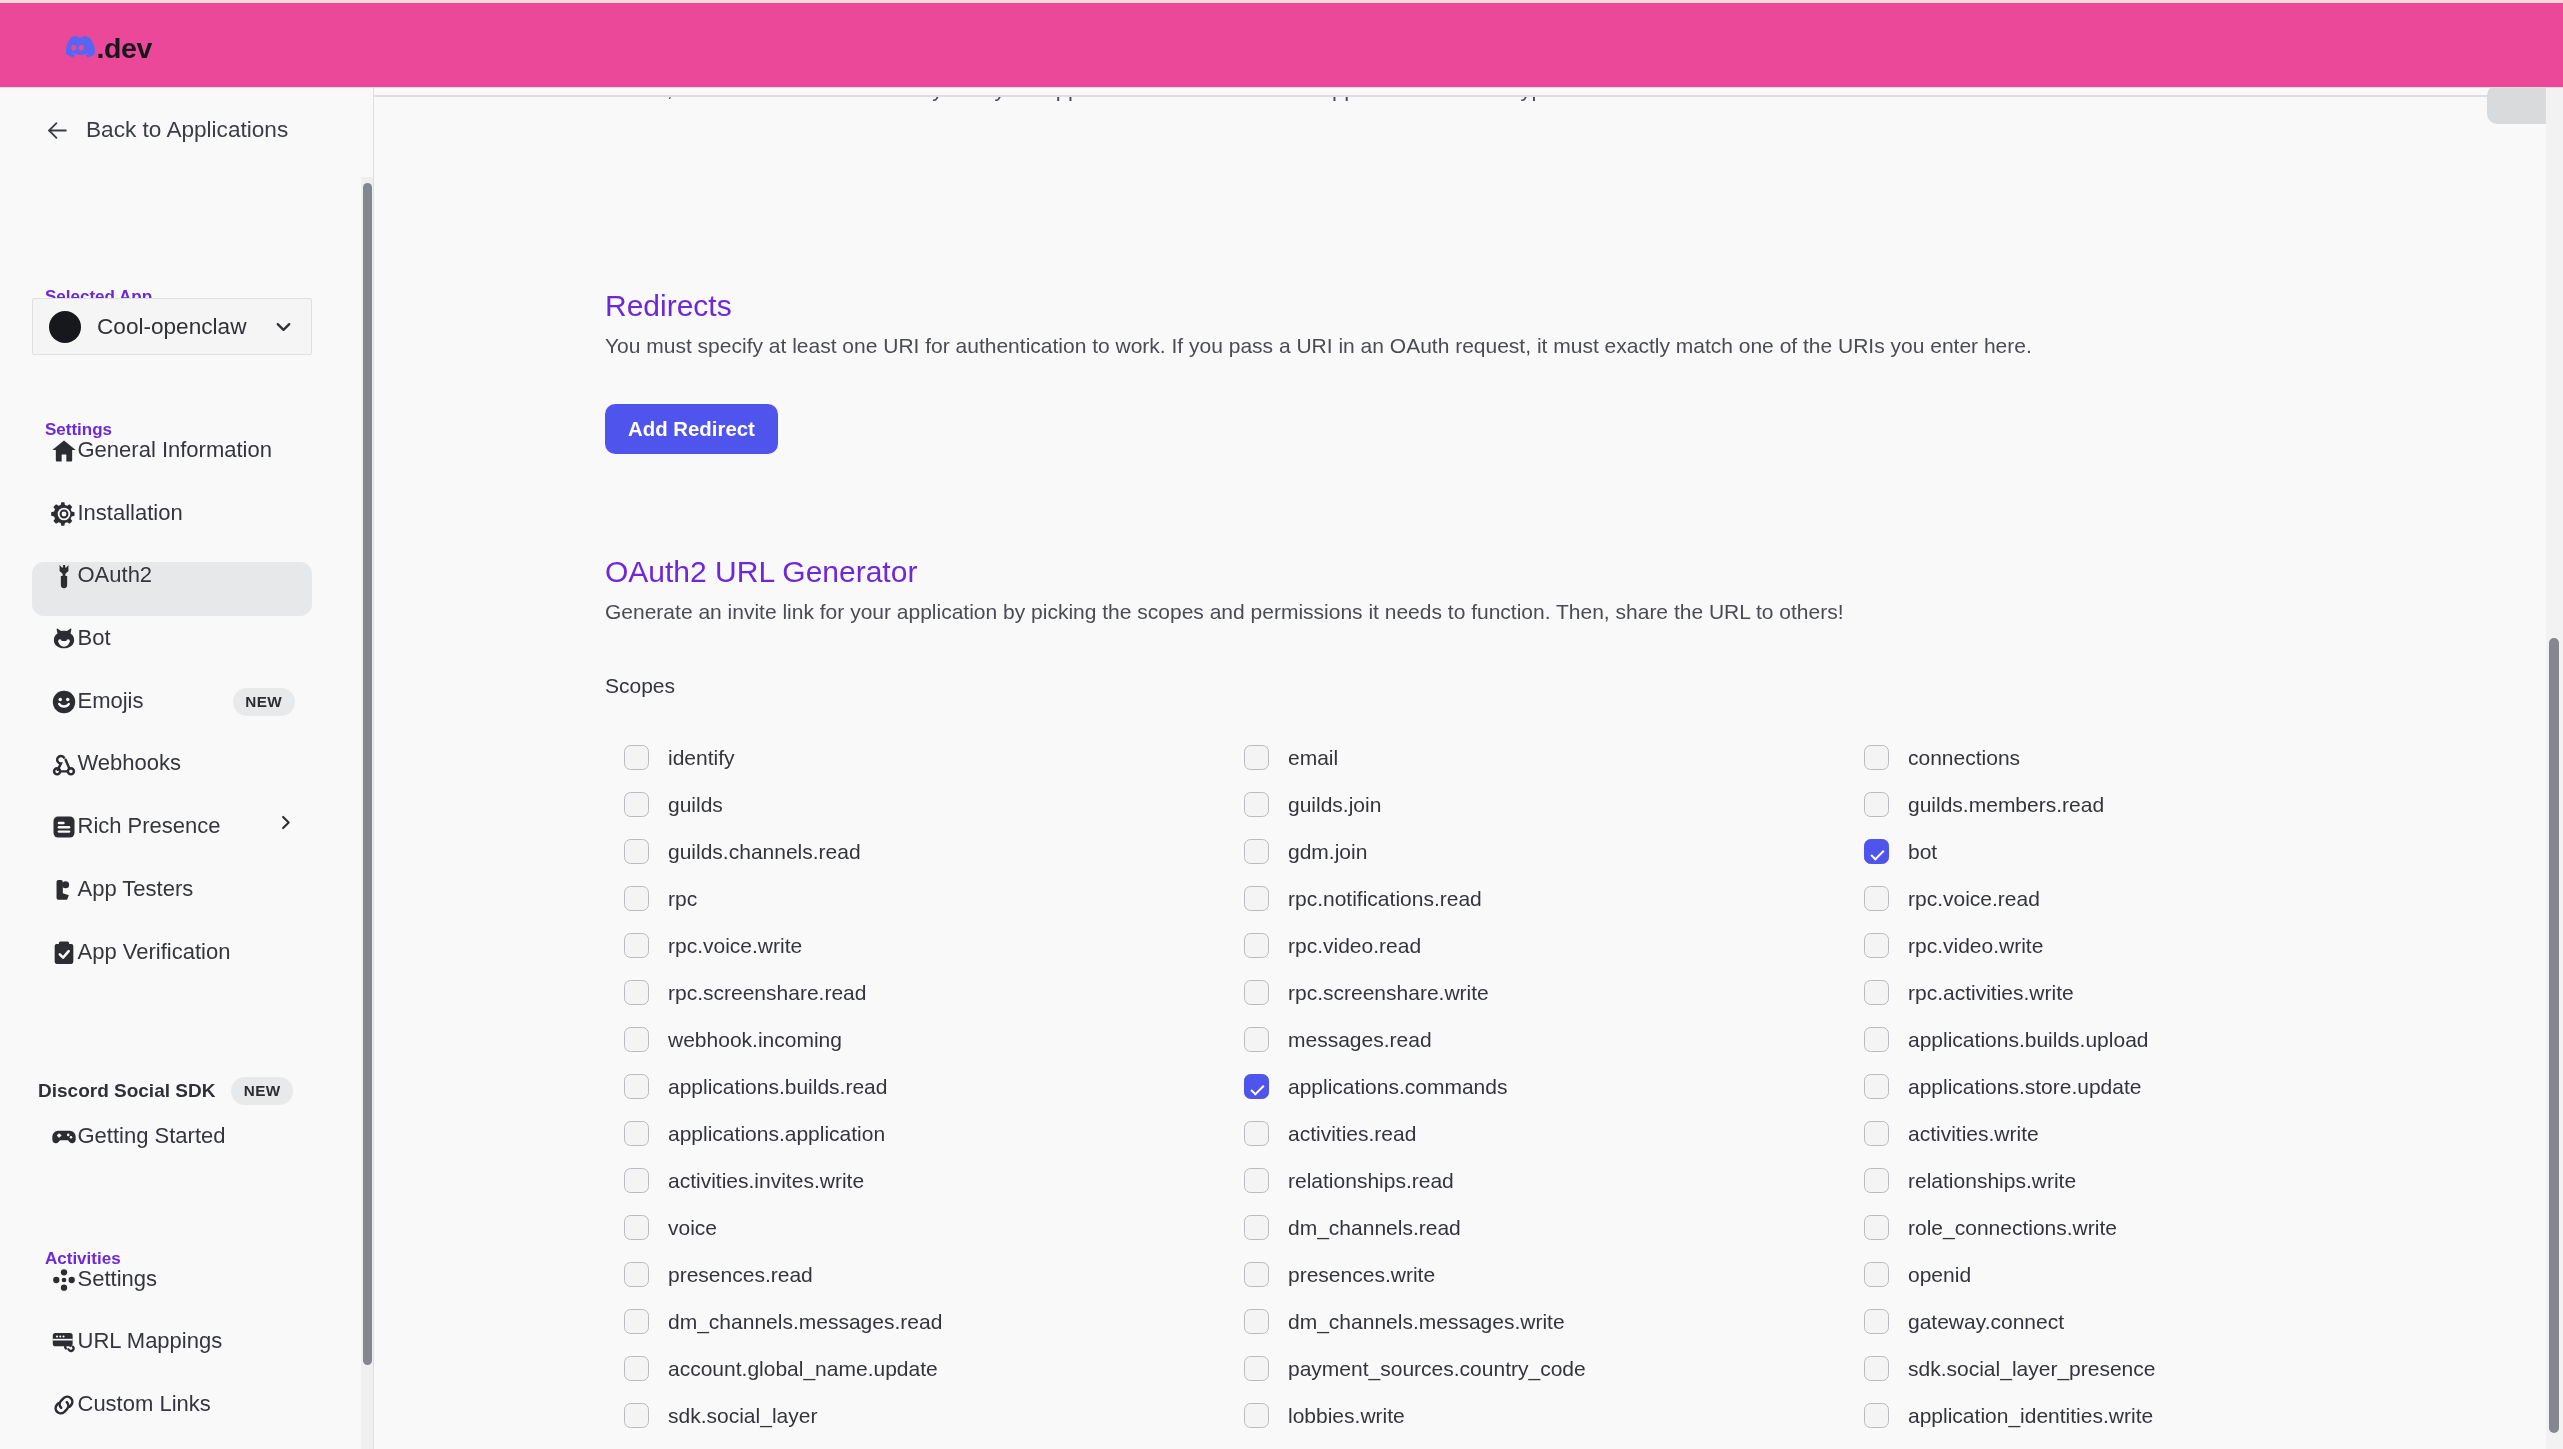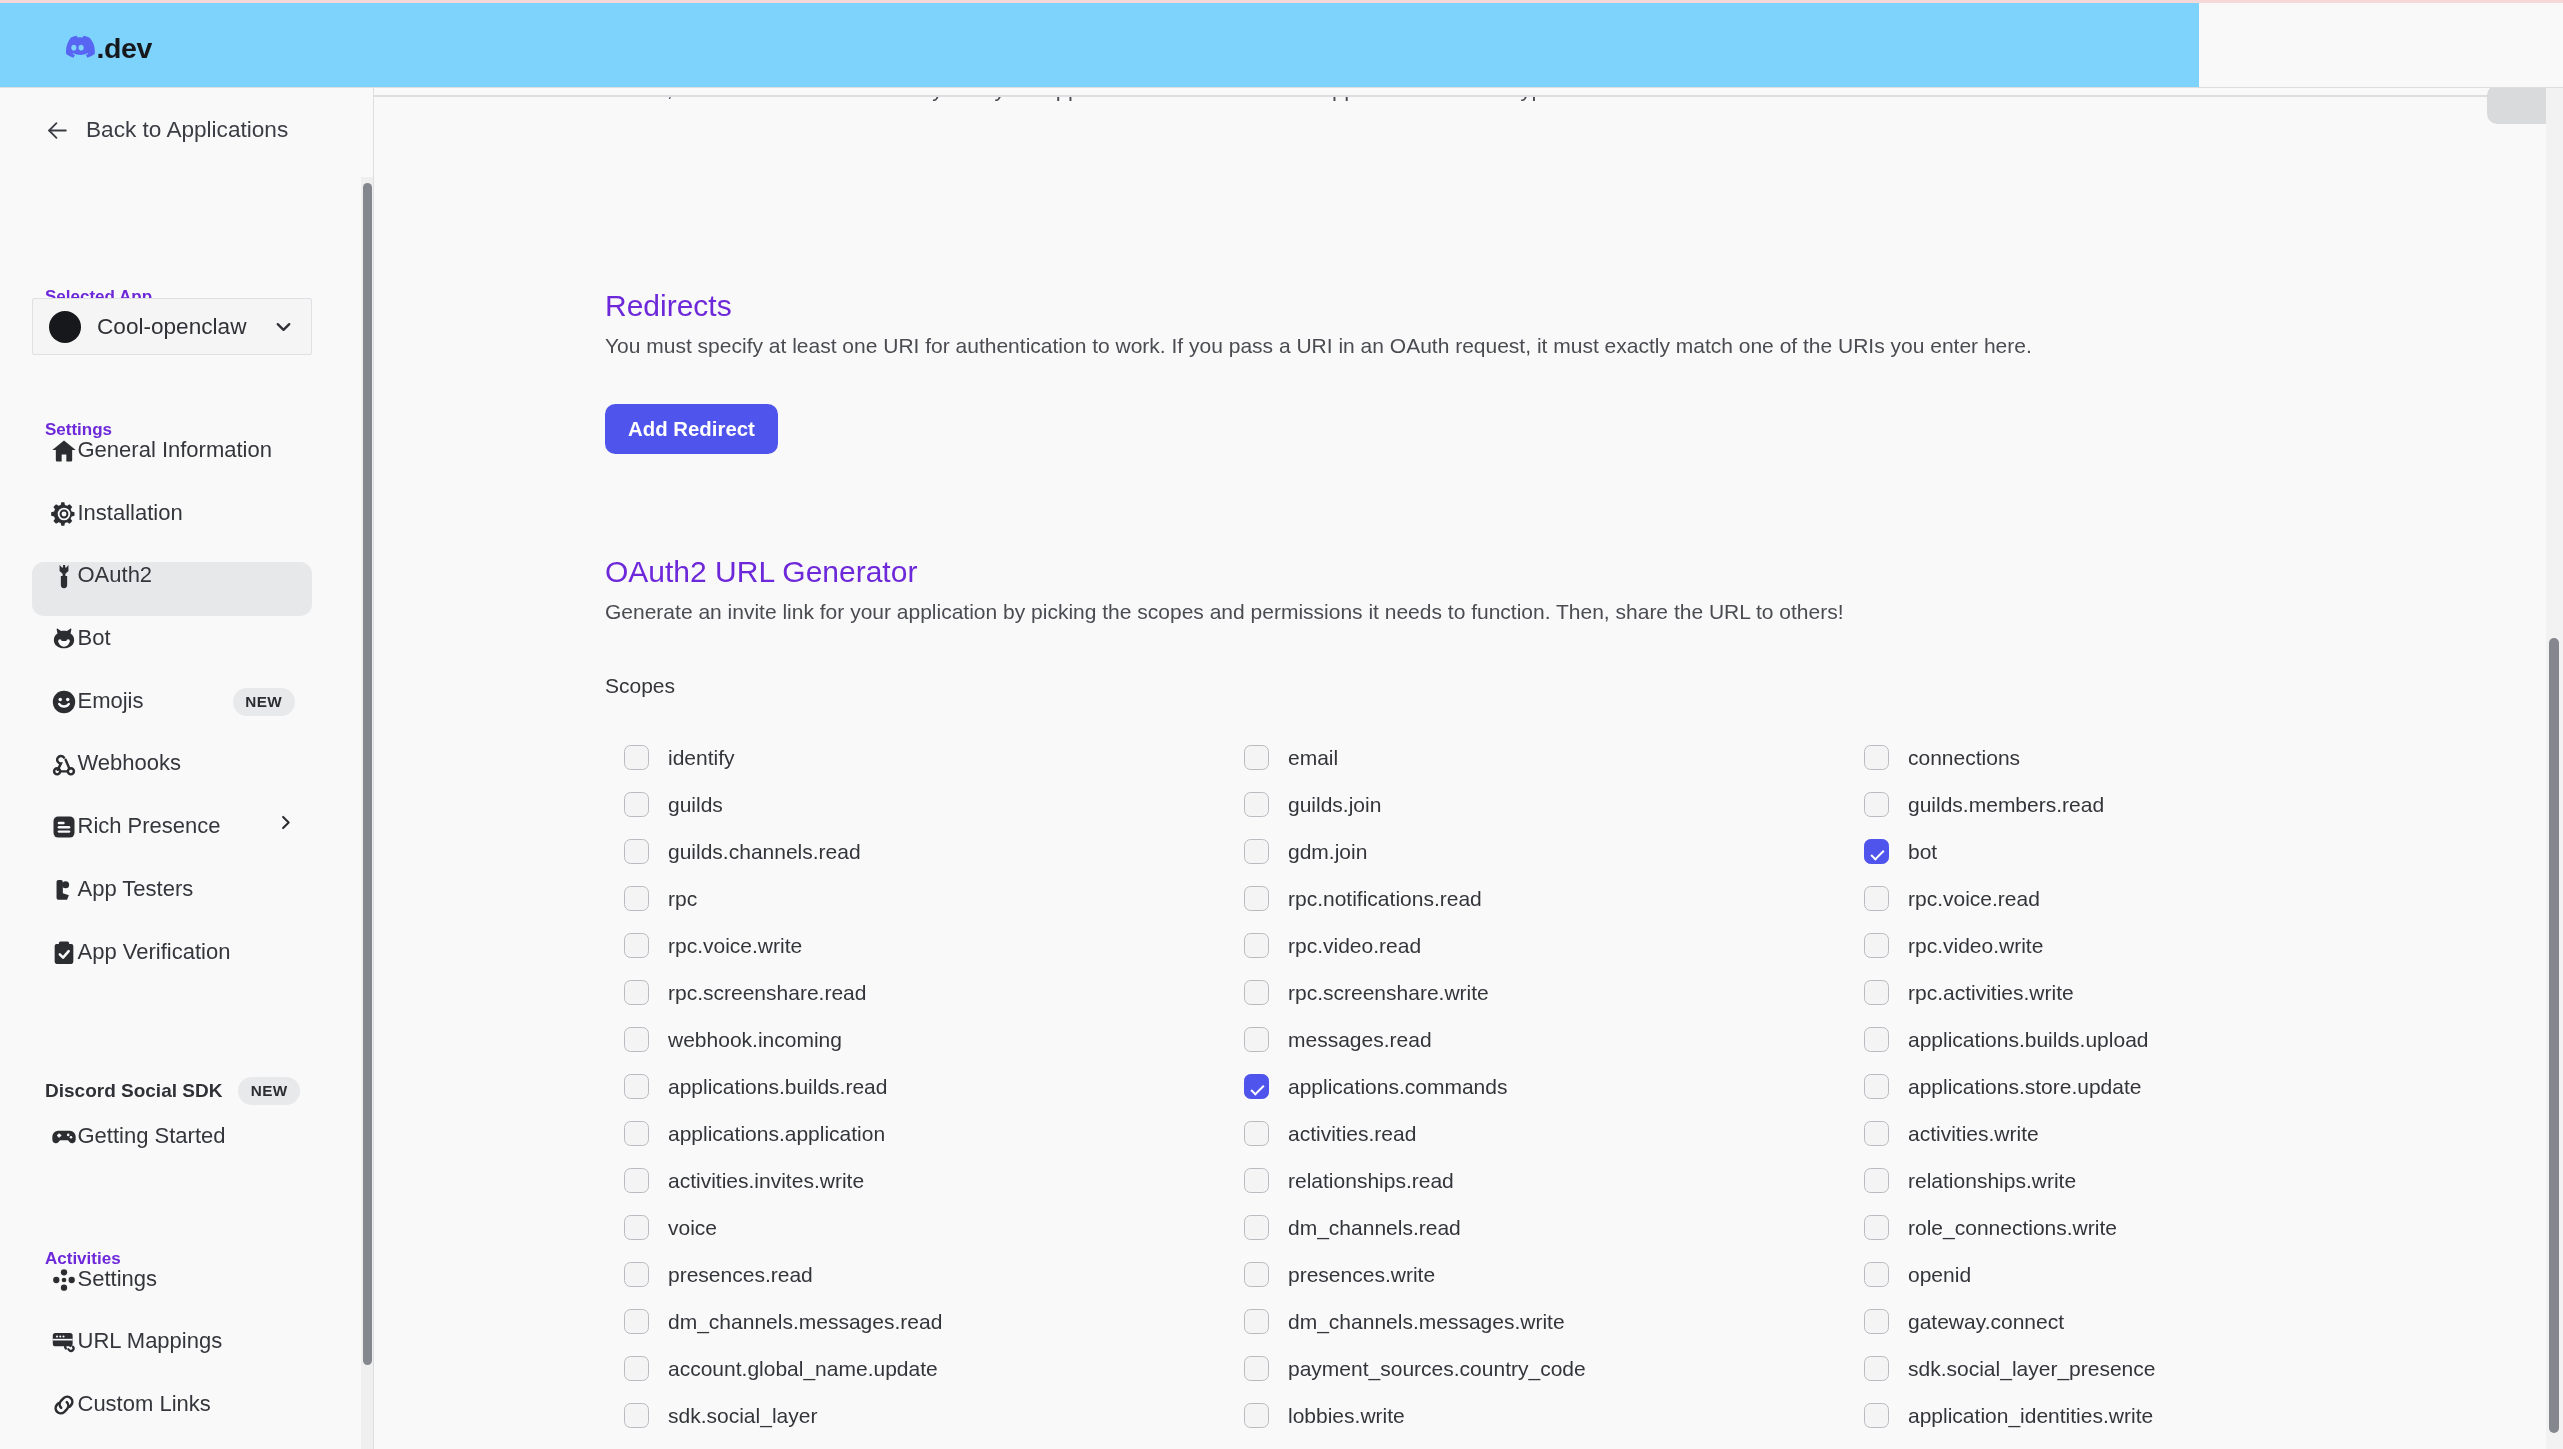--- a/index.html
+++ b/index.html
@@ -12,22 +12,22 @@
   #app { position: relative; width: 2563px; height: 1450px; background: #f9f9f9; }
 
   
   .top-hairline {
     position: absolute; top: 0; left: 0; width: 2563px; height: 2.9px;
     background: #f6d8d8;
   }
 
   
   .topbar {
-    position: absolute; top: 2.9px; left: 0; width: 2199px; height: 85px;
-    background: #7dd3fc;
+    position: absolute; top: 2.9px; left: 0; width: 2563px; height: 85px;
+    background: #ec4899;
   }
   .logo-wrap {
     position: absolute; left: 60px; top: 28px;
     display: flex; align-items: center; gap: 1.5px;
   }
   .logo-mark { width: 35px; height: 35px; display:block; }
   .logo-text {
     font-size: 28.5px; font-weight: 800; color: #17181c; letter-spacing: -0.4px;
     line-height: 35px;
   }
@@ -50,21 +50,21 @@
   .sb-back .txt { font-size: 22.6px; color: #3b3d44; }
 
   .sb-label {
     position: absolute; left: 45px;
     font-size: 17px; font-weight: 700; color: #6d28d9; margin-top: 24px;
   }
   .sb-label.selapp { top: 175px; }
   .sb-label.settings { top: 308px; }
   .sb-label.activities { top: 1137px; }
 
-  .sdk-row { position:absolute; left: 45px; top: 989px; display:flex; align-items:center; gap:16px; }
+  .sdk-row { position:absolute; left: 38px; top: 989px; display:flex; align-items:center; gap:16px; }
   .sdk-row .sdktxt { font-size: 19px; font-weight: 700; color: #2f3136; }
 
   .app-select {
     position: absolute; left: 32px; top: 210px;
     width: 280px; height: 57px;
     border: 1.5px solid #dfe0e3; border-radius: 2px;
     background: #f5f5f6;
     display: flex; align-items: center; padding: 0 16px; gap: 16px;
     cursor: pointer;
   }

